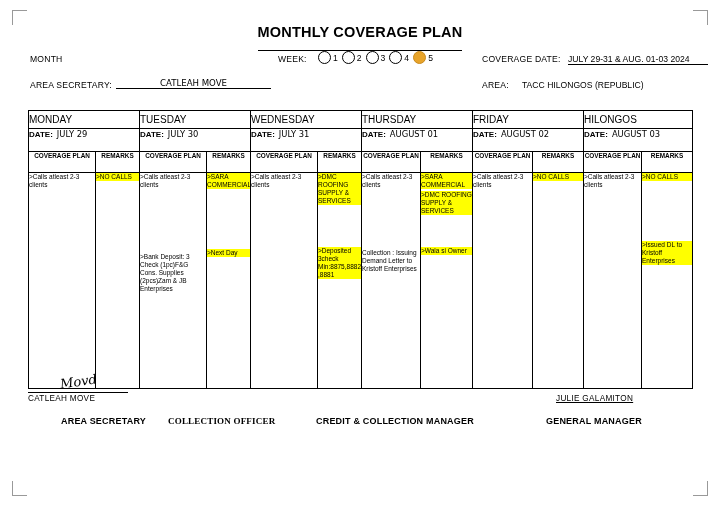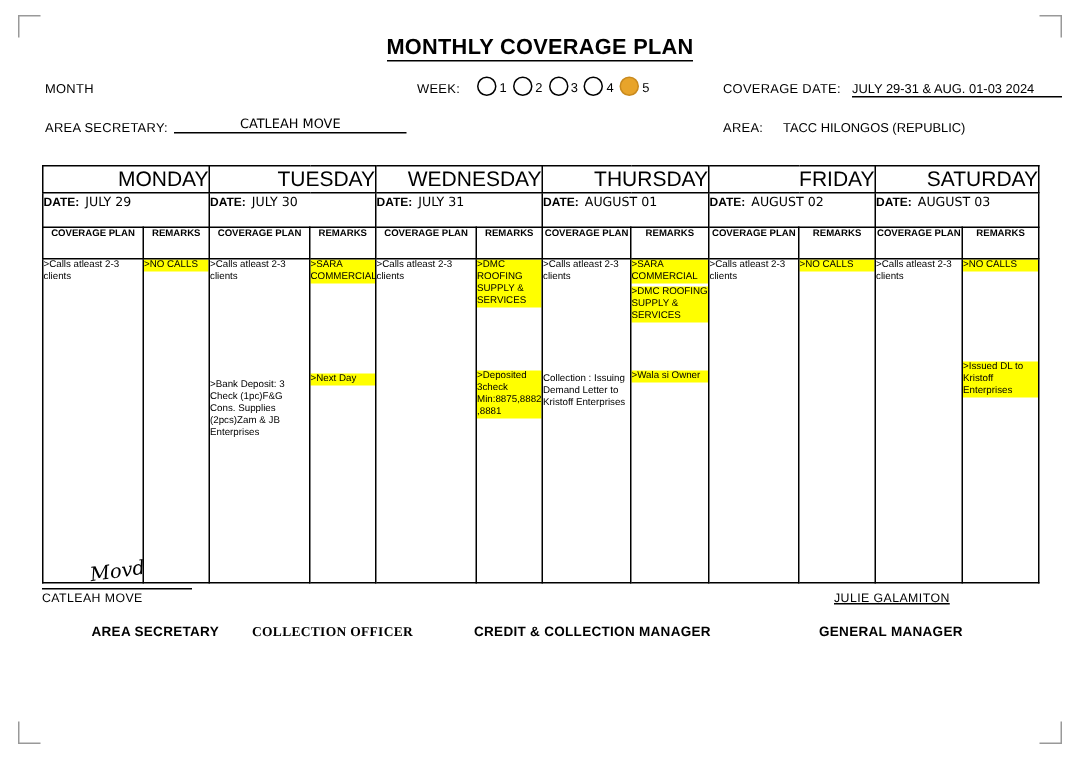--- a/index.html
+++ b/index.html
@@ -38,21 +38,21 @@
     top: 24px;
     left: 0;
     width: 720px;
     text-align: center;
     font-size: 14.5px;
     font-weight: bold;
     letter-spacing: .2px;
   }
   .title span {
     border-bottom: 1.5px solid #000;
-    padding-bottom: 0;
+    padding-bottom: 10px;
   }
 
   .meta {
     position: absolute;
     top: 50px;
     left: 30px;
     width: 664px;
     font-size: 8.6px;
   }
   .row1, .row2 { position: relative; height: 22px; }
@@ -87,22 +87,22 @@
     width: 664px;
     border-collapse: collapse;
     table-layout: fixed;
   }
   table.plan td, table.plan th {
     border: 1px solid #000;
     vertical-align: top;
     padding: 0;
   }
   .dayhead {
-    text-align: right;
-    font-size: 14px;
+    text-align: left;
+    font-size: 10px;
     font-weight: normal;
     height: 17px;
     line-height: 17px;
     border-bottom: 1px solid #000;
   }
   .datecell {
     font-size: 8px;
     height: 22px;
     padding: 3px 4px 0 4px;
     font-weight: bold;
@@ -238,21 +238,21 @@
         <col style="width:51px">
     </colgroup>
 
     <tbody>
         <tr>
       <th class="dayhead" colspan="2">MONDAY</th>
       <th class="dayhead" colspan="2">TUESDAY</th>
       <th class="dayhead" colspan="2">WEDNESDAY</th>
       <th class="dayhead" colspan="2">THURSDAY</th>
       <th class="dayhead" colspan="2">FRIDAY</th>
-      <th class="dayhead" colspan="2">SATURDAY</th>
+      <th class="dayhead" colspan="2">HILONGOS</th>
     </tr>
 
     <tr>
       <td class="datecell" colspan="2">
         <span>DATE:</span><span class="dv handwriting">JULY 29</span>
       </td>
       <td class="datecell" colspan="2">
         <span>DATE:</span><span class="dv handwriting">JULY 30</span>
       </td>
       <td class="datecell" colspan="2">

